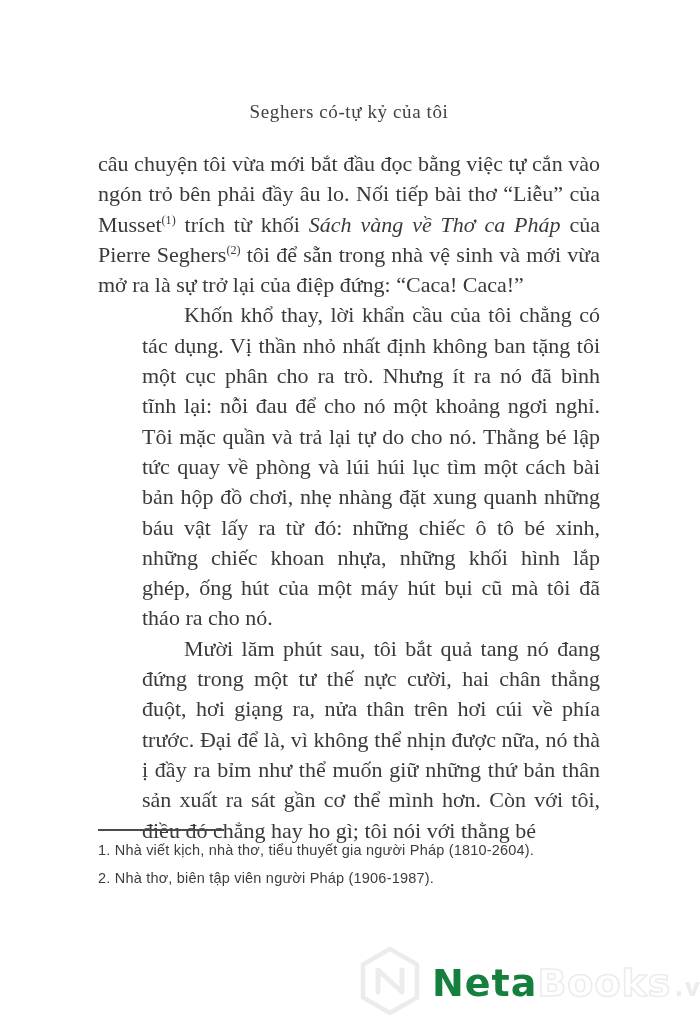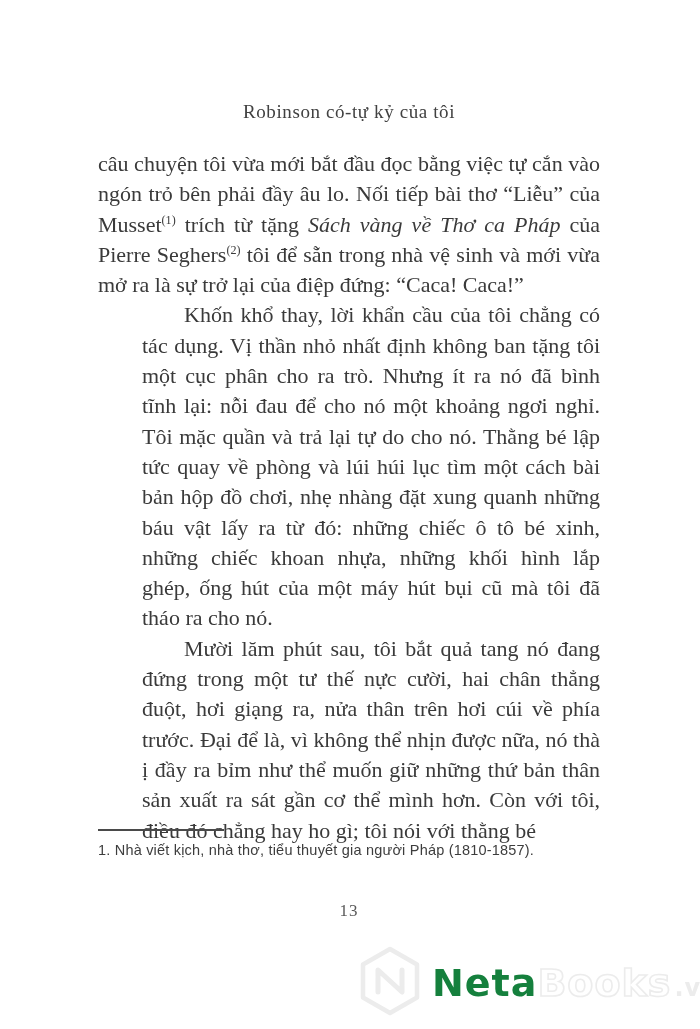--- a/index.html
+++ b/index.html
@@ -105,34 +105,34 @@
     font-size: 24px;
     color: #ececec;
     margin-left: 3px;
   }
 </style>
 </head>
 <body>
 
 <div class="page">
 
-  <div class="running-title">Robinson có-tự kỷ của tôi</div>
+  <div class="running-title">Seghers có-tự kỷ của tôi</div>
 
   <div class="body-text">
-    <p><span>câu chuyện tôi vừa mới bắt đầu đọc bằng việc tự cắn vào ngón trỏ bên phải đầy âu lo. Nối tiếp bài thơ “Liễu” của Musset</span><sup>(1)</sup><span> trích từ tặng </span><em>Sách vàng về Thơ ca Pháp</em><span> của Pierre Seghers</span><sup>(2)</sup><span> tôi để sẵn trong nhà vệ sinh và mới vừa mở ra là sự trở lại của điệp đứng: “Caca! Caca!”</span></p>
+    <p><span>câu chuyện tôi vừa mới bắt đầu đọc bằng việc tự cắn vào ngón trỏ bên phải đầy âu lo. Nối tiếp bài thơ “Liễu” của Musset</span><sup>(1)</sup><span> trích từ khối </span><em>Sách vàng về Thơ ca Pháp</em><span> của Pierre Seghers</span><sup>(2)</sup><span> tôi để sẵn trong nhà vệ sinh và mới vừa mở ra là sự trở lại của điệp đứng: “Caca! Caca!”</span></p>
     <p class="indented">Khốn khổ thay, lời khẩn cầu của tôi chẳng có tác dụng. Vị thần nhỏ nhất định không ban tặng tôi một cục phân cho ra trò. Nhưng ít ra nó đã bình tĩnh lại: nỗi đau để cho nó một khoảng ngơi nghỉ. Tôi mặc quần và trả lại tự do cho nó. Thằng bé lập tức quay về phòng và lúi húi lục tìm một cách bài bản hộp đồ chơi, nhẹ nhàng đặt xung quanh những báu vật lấy ra từ đó: những chiếc ô tô bé xinh, những chiếc khoan nhựa, những khối hình lắp ghép, ống hút của một máy hút bụi cũ mà tôi đã tháo ra cho nó.</p>
     <p class="indented">Mười lăm phút sau, tôi bắt quả tang nó đang đứng trong một tư thế nực cười, hai chân thẳng đuột, hơi giạng ra, nửa thân trên hơi cúi về phía trước. Đại để là, vì không thể nhịn được nữa, nó thà ị đầy ra bỉm như thể muốn giữ những thứ bản thân sản xuất ra sát gần cơ thể mình hơn. Còn với tôi, điều đó chẳng hay ho gì; tôi nói với thằng bé</p>
   </div>
 
   <div class="footnote-block">
     <div class="footnote-rule"></div>
-    <p class="footnote-item">1. Nhà viết kịch, nhà thơ, tiểu thuyết gia người Pháp (1810-1857).</p>
+    <p class="footnote-item">1. Nhà viết kịch, nhà thơ, tiểu thuyết gia người Pháp (1810-2604).</p>
+    <p class="footnote-item">2. Nhà thơ, biên tập viên người Pháp (1906-1987).</p>
   </div>
 
-  <div class="page-number">13</div>
 
   <div class="watermark">
     <span class="watermark-logo">
       <svg width="64" height="70" viewBox="0 0 64 70" fill="none" xmlns="http://www.w3.org/2000/svg">
         <path d="M32 3 L59 18.5 L59 51.5 L32 67 L5 51.5 L5 18.5 Z" stroke="#ececec" stroke-width="4.5" stroke-linejoin="round" fill="none"></path>
         <path d="M20 46 L20 24 L44 46 L44 24" stroke="#ececec" stroke-width="5" stroke-linecap="round" stroke-linejoin="round" fill="none"></path>
       </svg>
     </span>
     <span class="watermark-text">
       <span class="wm-primary">Neta</span>

